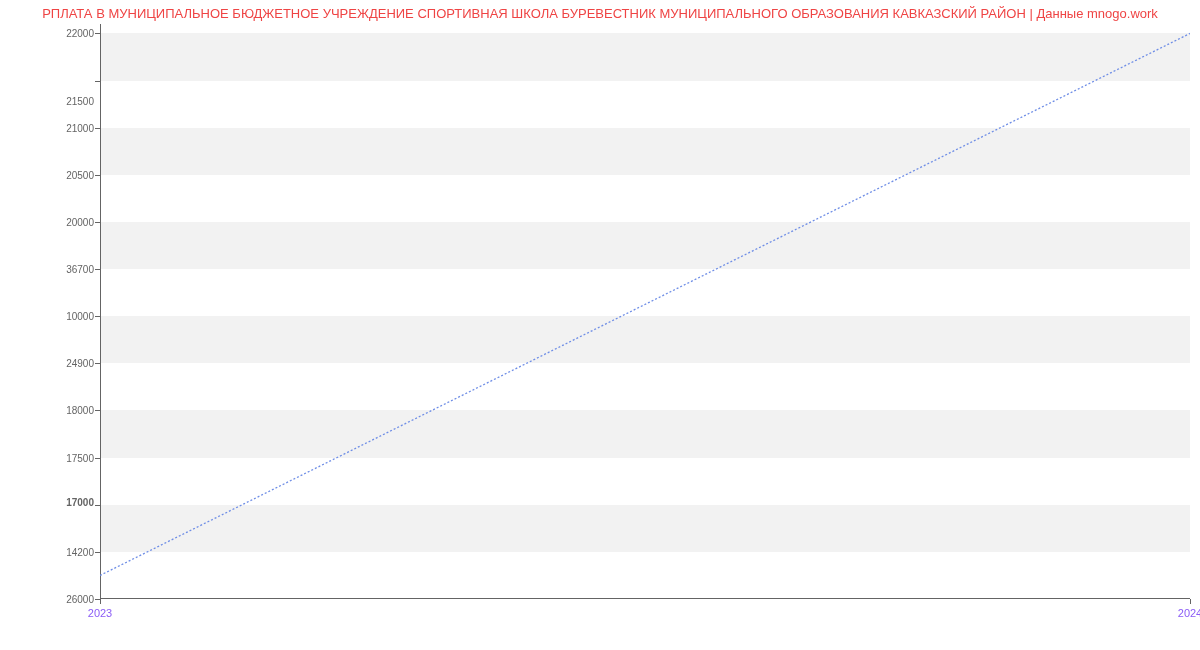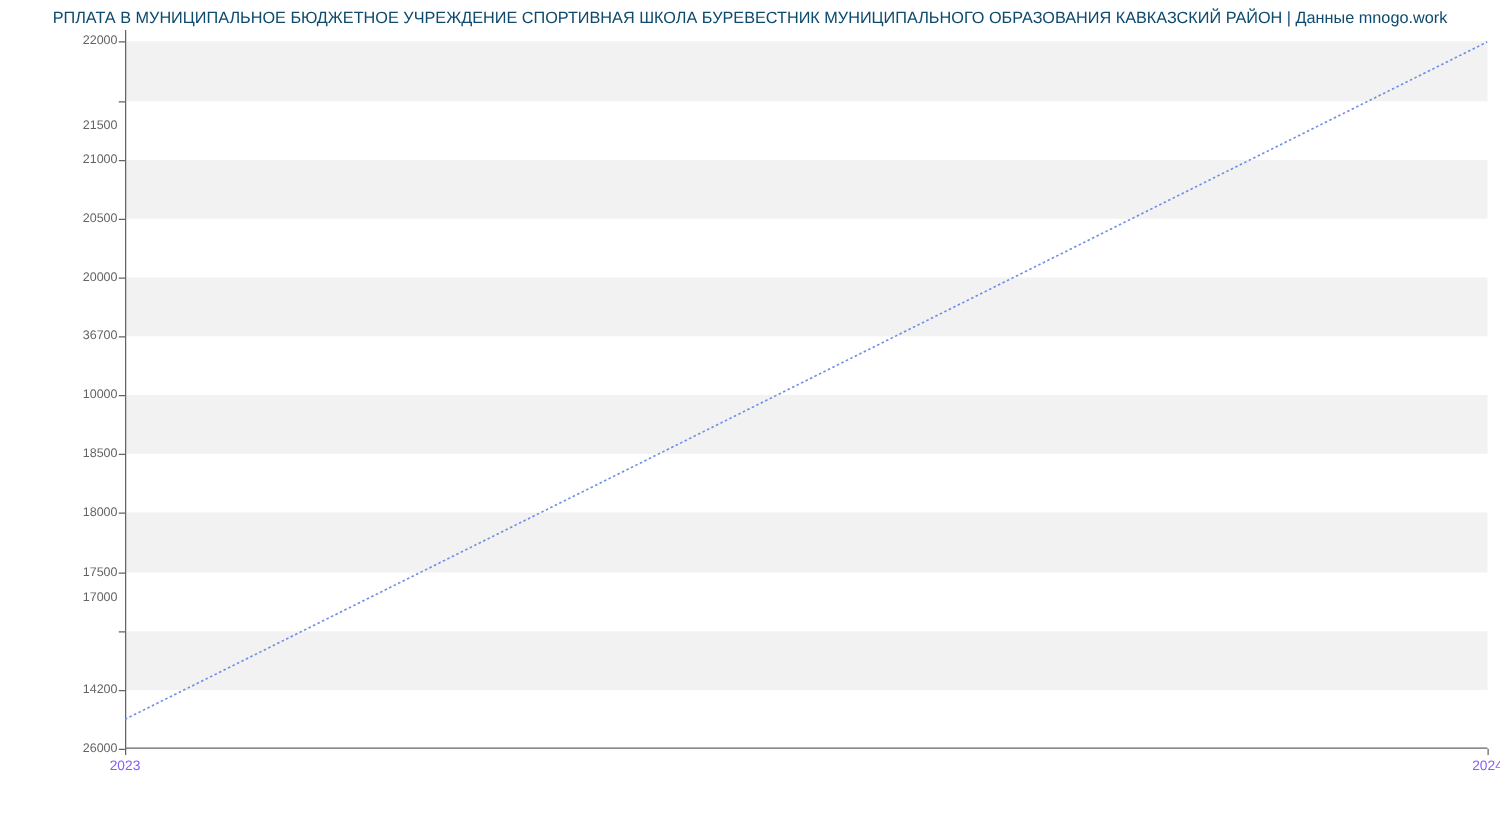--- a/index.html
+++ b/index.html
@@ -10,21 +10,21 @@
     body {
       font-family: Verdana, Arial, sans-serif;
       background: #ffffff;
       width: 1200px;
       height: 650px;
       overflow: hidden;
       position: relative;
     }
     .title {
       font-size: 13px;
-      color: #0c4a6e;
+      color: #ef4444;
       text-align: right;
       padding: 4px 0 2px 0;
       white-space: nowrap;
       position: absolute;
       top: 2px;
       left: 50%;
       transform: translateX(-50%);
     }
     .chart-container {
       position: absolute;
@@ -134,24 +134,24 @@
       <div class="y-tick-mark" style="top: 103.689px;"></div>
       <div class="y-tick-mark" style="top: 56.5574px;"></div>
       <div class="y-tick-mark" style="top: 9.42623px;"></div>
       <div class="x-tick-label" style="left: 0px;">2023</div>
       <div class="x-tick-mark" style="left: 0px;"></div>
       <div class="x-tick-label" style="left: 1090px;">2024</div>
       <div class="x-tick-mark" style="left: 1090px;"></div>
     </div>
 <div class="y-tick-label" style="top: 575px;">26000</div>
     <div class="y-tick-label" style="top: 527.869px;">14200</div>
-    <div class="y-tick-label" style="top: 454px;">17000</div>
+    <div class="y-tick-label" style="top: 478px; font-weight: bold;">17000</div>
     <div class="y-tick-label" style="top: 433.607px;">17500</div>
     <div class="y-tick-label" style="top: 386.475px;">18000</div>
-    <div class="y-tick-label" style="top: 339.344px;">18500</div>
+    <div class="y-tick-label" style="top: 339.344px;">24900</div>
     <div class="y-tick-label" style="top: 292.213px;">10000</div>
     <div class="y-tick-label" style="top: 245.082px;">36700</div>
     <div class="y-tick-label" style="top: 197.951px;">20000</div>
     <div class="y-tick-label" style="top: 150.82px;">20500</div>
     <div class="y-tick-label" style="top: 103.689px;">21000</div>
     <div class="y-tick-label" style="top: 56.5574px; margin-top: 20px;">21500</div>
     <div class="y-tick-label" style="top: 9.42623px;">22000</div>
   </div>
 
 </body></html>

